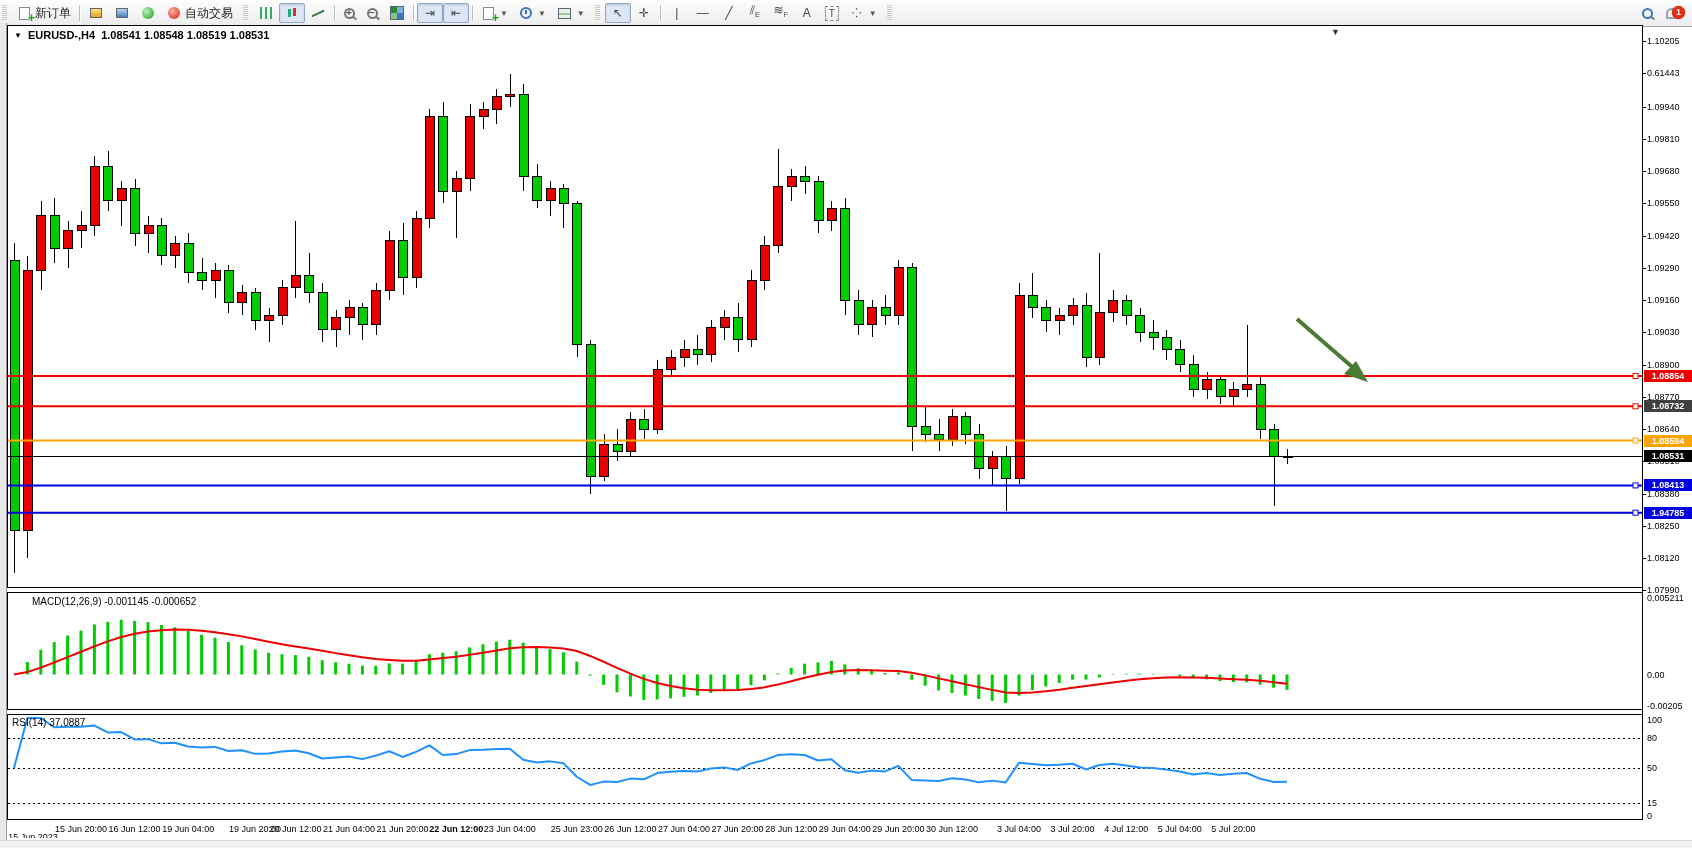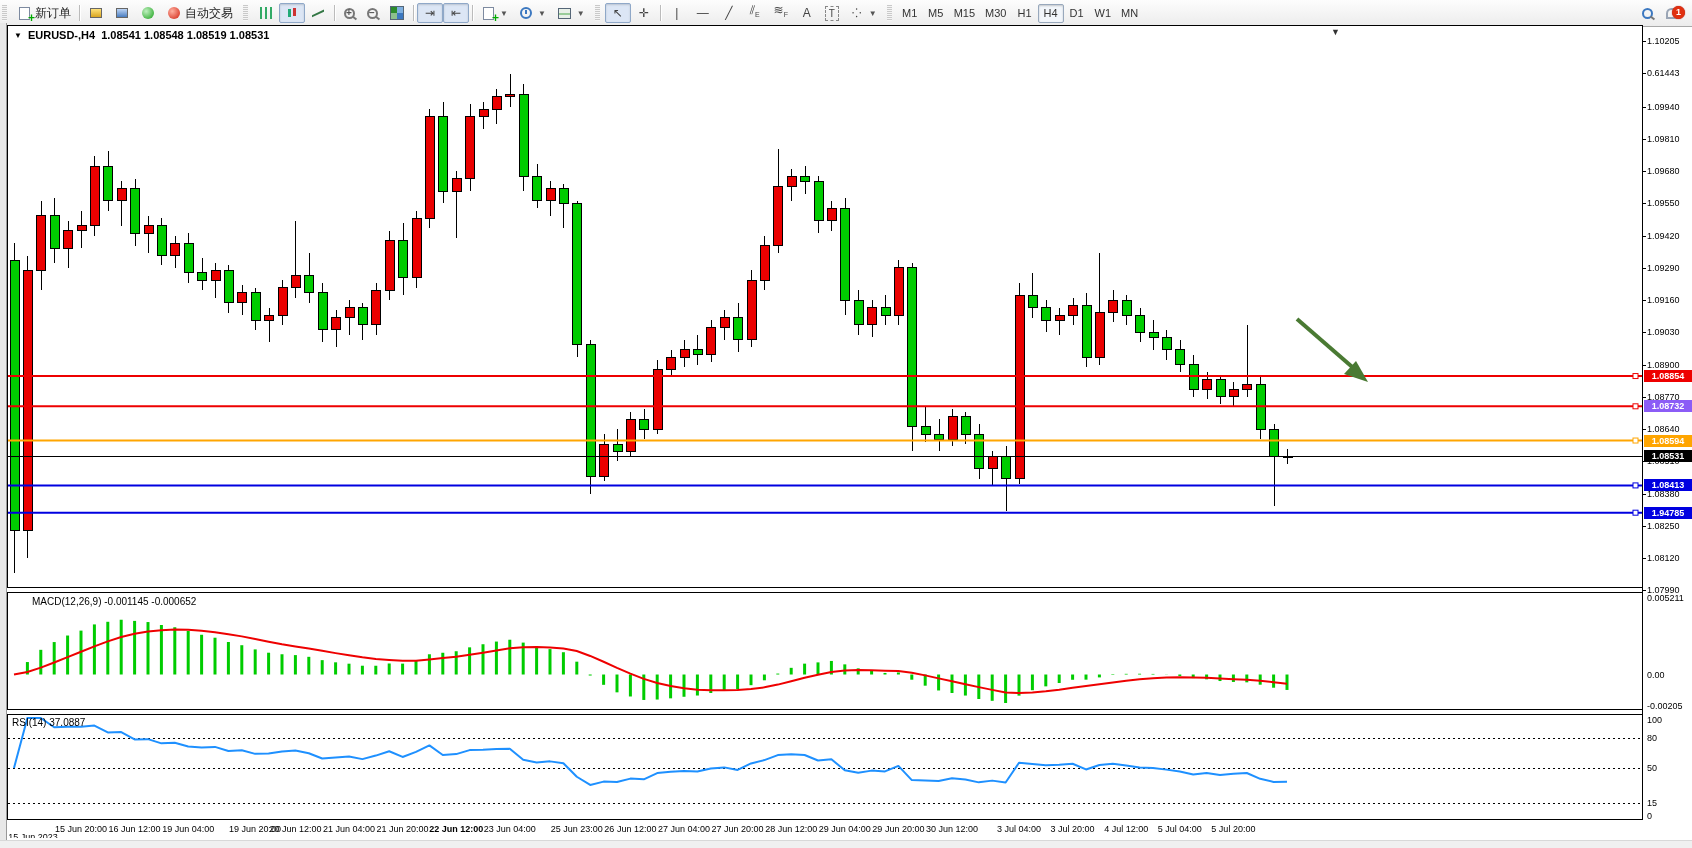--- a/index.html
+++ b/index.html
@@ -187,31 +187,20 @@
         </div>
       <div class="tb-btn">
           <span class="ic-glyph" style="border:1px dashed #888;line-height:13px;width:14px;font-size:10px;">T</span>
         </div>
       <div class="tb-btn">
           <span class="ic-glyph">⁘</span>
           <span class="caret">▼</span>
         </div>
     </div>
     <div class="tb-grip"></div>
-    <div class="tb-group" id="tf-group">
-        <div class="tf-btn">M1</div>
-        <div class="tf-btn">M5</div>
-        <div class="tf-btn">M15</div>
-        <div class="tf-btn">M30</div>
-        <div class="tf-btn">H1</div>
-        <div class="tf-btn active">H4</div>
-        <div class="tf-btn">D1</div>
-        <div class="tf-btn">W1</div>
-        <div class="tf-btn">MN</div>
-      </div>
     <div id="tb-right">
       <span class="ic ic-mag" style="border-color:#3c78c0;"></span>
       <span class="ic ic-bubble">
         <span class="badge">1</span>
       </span>
     </div>
   </div>
 
   <div id="left-strip"></div>
   <div id="main-panel" class="panel"></div>
@@ -613,18 +602,18 @@
       <div class="time-label" style="left: 891.4px;">29 Jun 20:00</div>
       <div class="time-label" style="left: 945px;">30 Jun 12:00</div>
       <div class="time-label" style="left: 1012px;">3 Jul 04:00</div>
       <div class="time-label" style="left: 1065.6px;">3 Jul 20:00</div>
       <div class="time-label" style="left: 1119.2px;">4 Jul 12:00</div>
       <div class="time-label" style="left: 1172.8px;">5 Jul 04:00</div>
       <div class="time-label" style="left: 1226.4px;">5 Jul 20:00</div>
     </div>
   <div id="bottom-strip"></div>
 <div class="price-tag" style="top: 370.048px; background: rgb(238, 0, 0);">1.08854</div>
-    <div class="price-tag" style="top: 400.304px; background: #8b5cf6;">1.08732</div>
+    <div class="price-tag" style="top: 400.304px; background: #404040;">1.08732</div>
     <div class="price-tag" style="top: 434.528px; background: rgb(255, 165, 0);">1.08594</div>
     <div class="price-tag" style="top: 479.416px; background: rgb(0, 0, 224);">1.08413</div>
     <div class="price-tag" style="top: 506.696px; background: rgb(0, 0, 224);">1.94785</div>
     <div class="price-tag" style="top: 450.152px; background: rgb(0, 0, 0);">1.08531</div>
   </div>
 
 </body></html>

